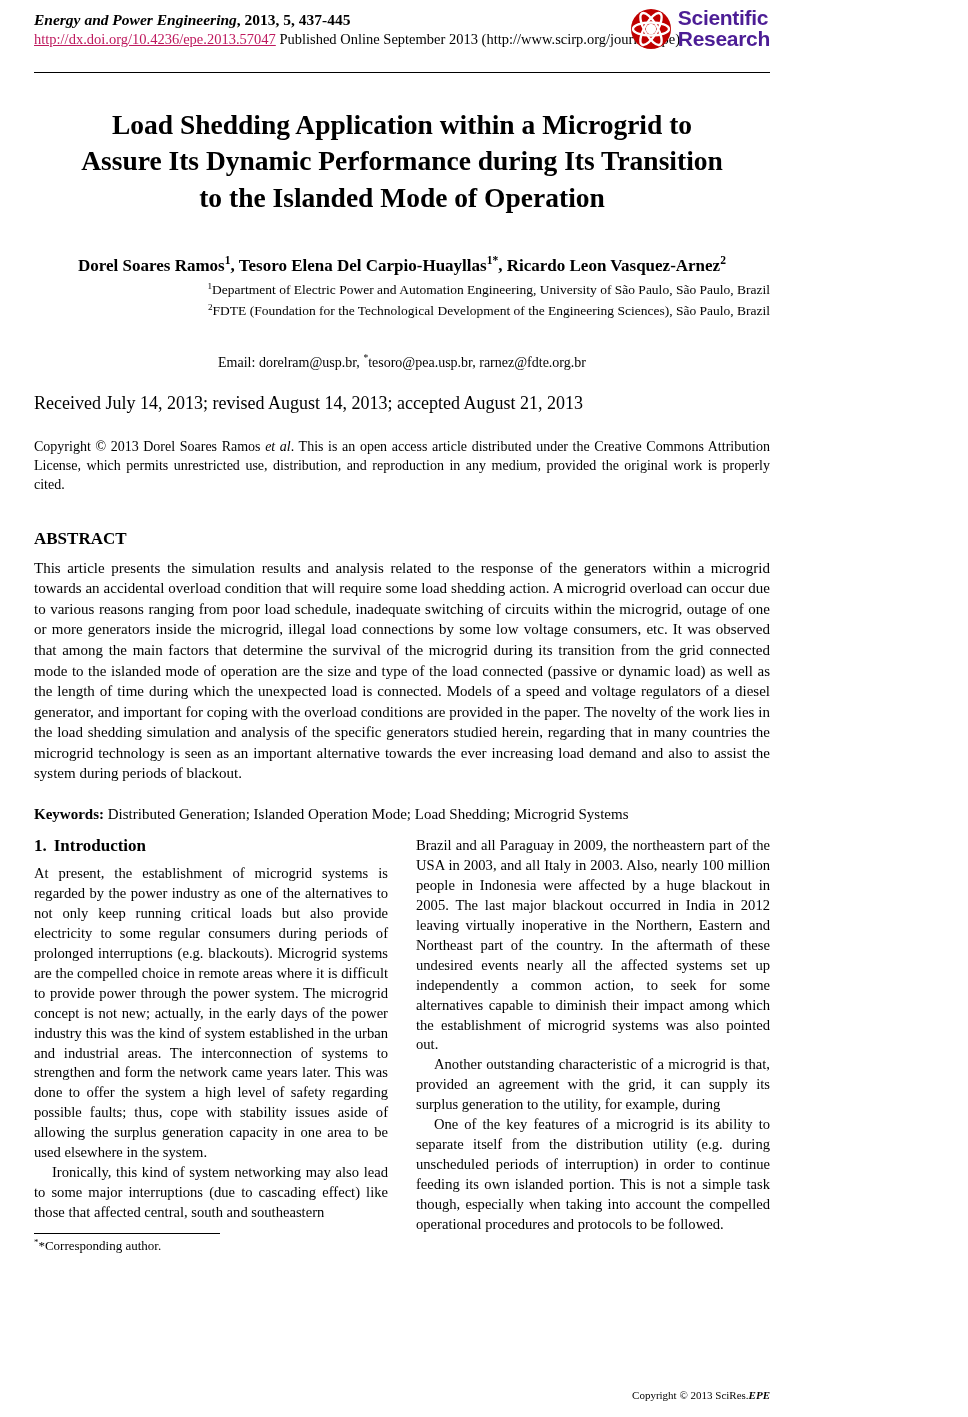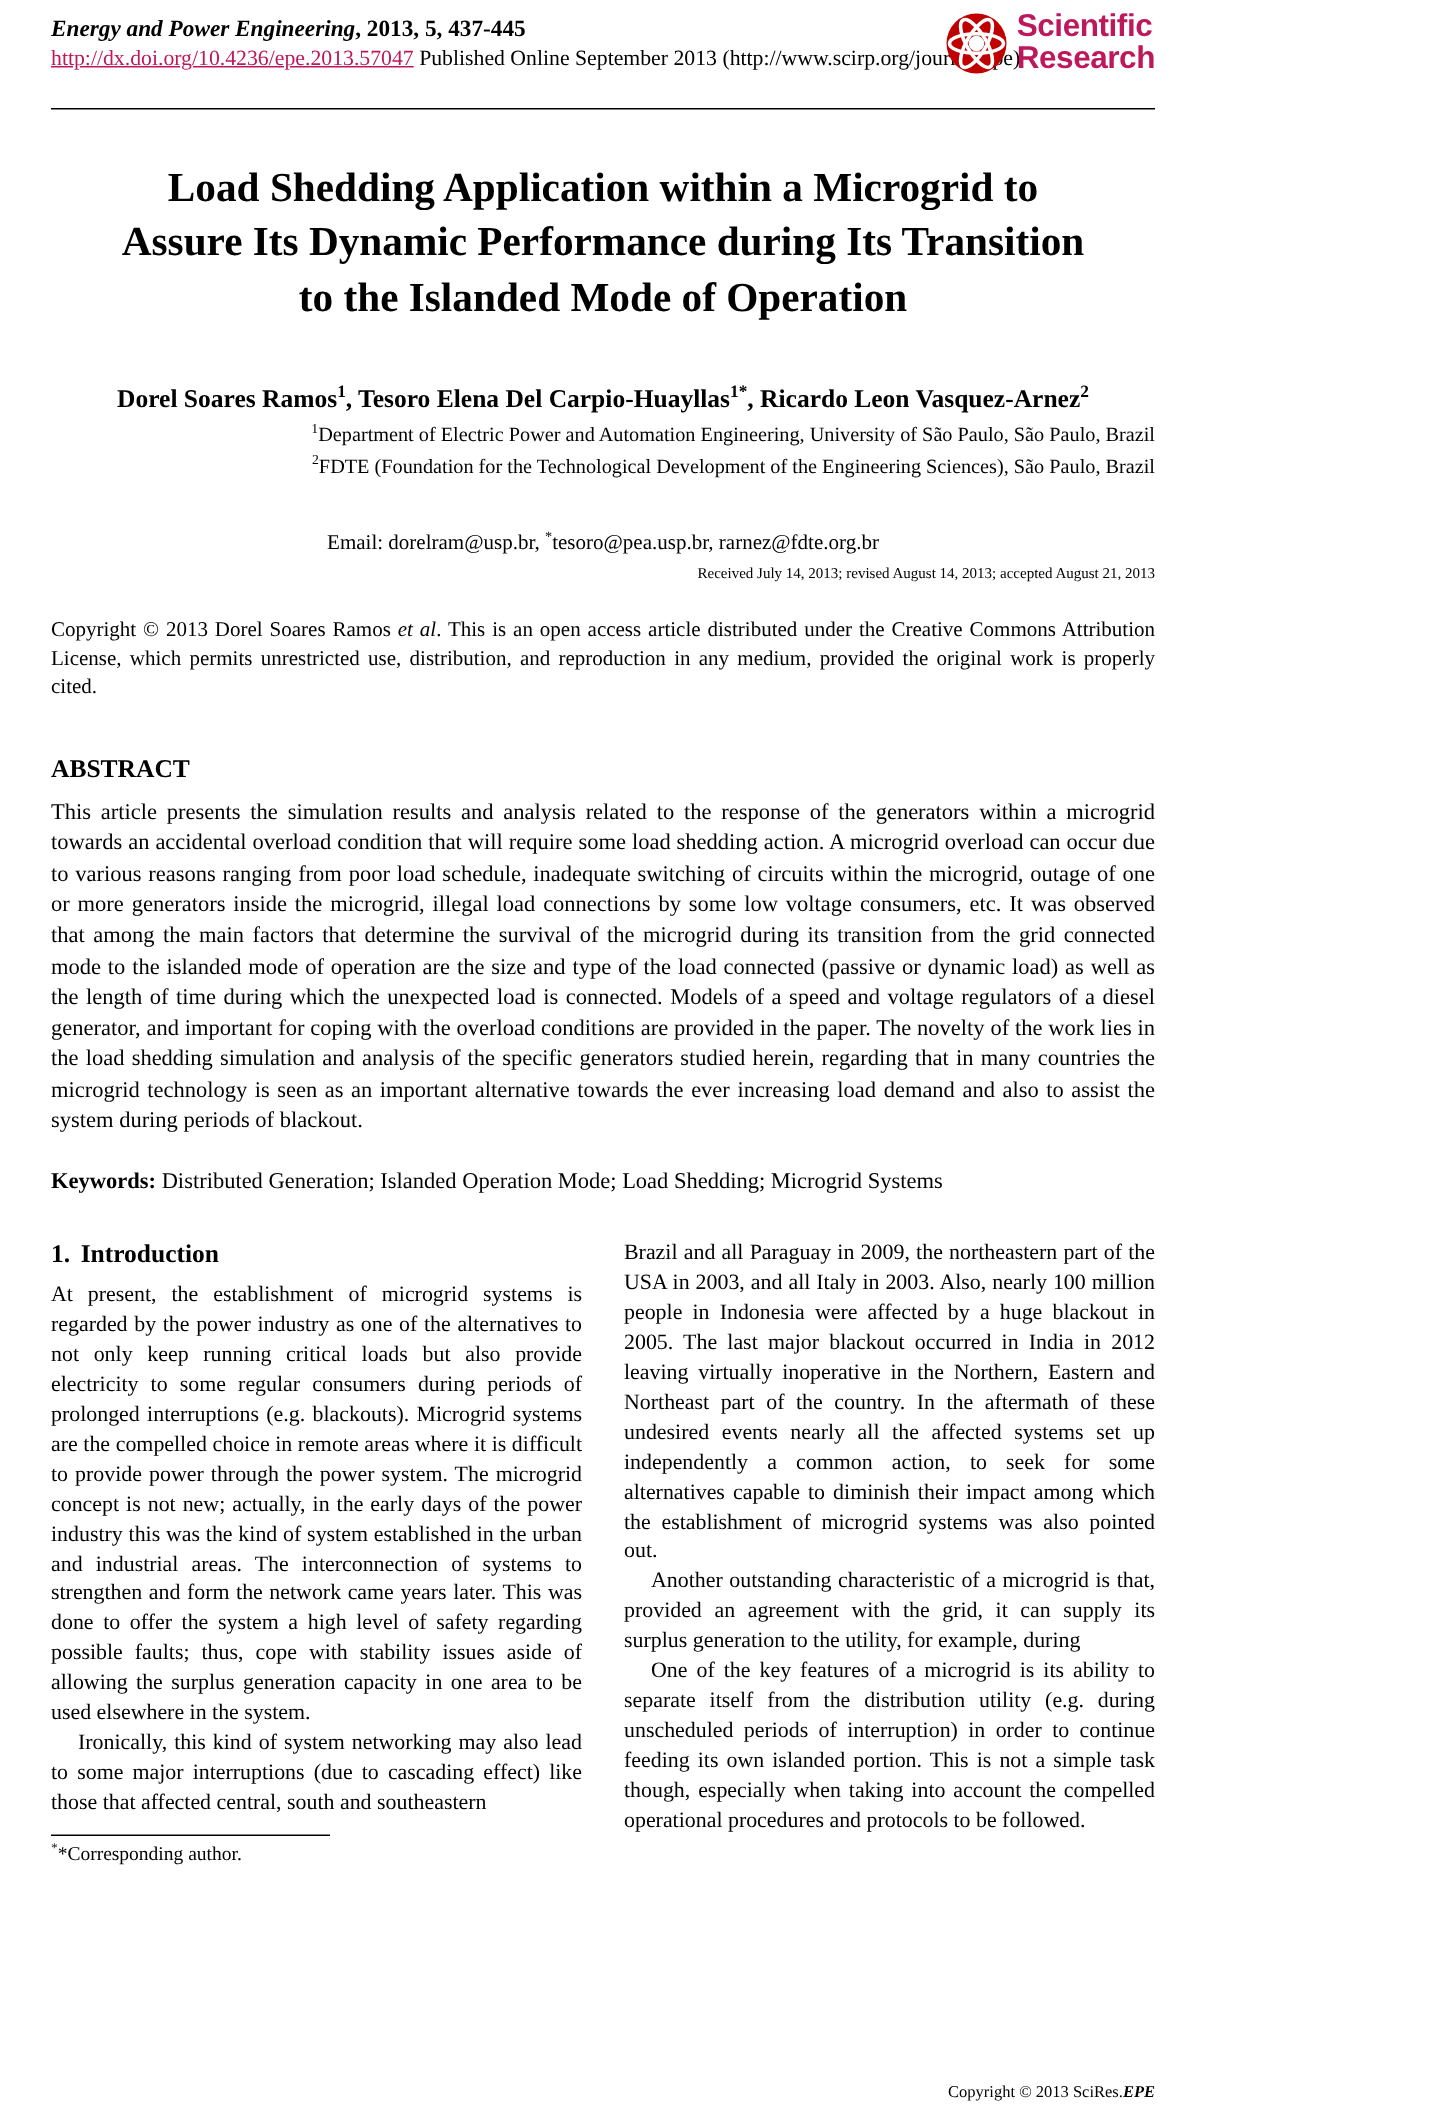--- a/index.html
+++ b/index.html
@@ -55,21 +55,21 @@
     align-items: center;
     gap: 6px;
   }
   .logo-mark {
     width: 42px;
     height: 42px;
     position: relative;
   }
   .logo-text {
     line-height: 0.98;
-    color: #be185d;
+    color: #4c1d95;
     font-family: "Liberation Sans", sans-serif;
   }
   .logo-text .l1 {
     font-size: 21px;
     font-weight: bold;
     letter-spacing: -0.3px;
     display: block;
   }
   .logo-text .l2 {
     font-size: 21px;
@@ -104,23 +104,23 @@
     line-height: 1.45;
     margin-top: 2px;
   }
   .email {
     text-align: center;
     font-size: 14px;
     line-height: 1.45;
     margin-top: 32px;
   }
   .dates {
-    text-align: right;
-    font-size: 10px;
-    margin-top: 4px;
+    text-align: left;
+    font-size: 18px;
+    margin-top: 20px;
   }
   .copyright-note {
     font-size: 14px;
     line-height: 1.35;
     margin-top: 24px;
     text-align: justify;
   }
   sup {
     font-size: 0.68em;
     vertical-align: super;
@@ -144,21 +144,21 @@
     line-height: 1.37;
     text-align: justify;
     margin-top: 20px;
   }
   .keywords b {
     font-weight: bold;
   }
 
   
   .columns {
-    margin-top: 28px;
+    margin-top: 12px;
     display: flex;
     gap: 28px;
   }
   .col {
     width: 436px;
     position: relative;
   }
   .sec-head {
     font-size: 17px;
     font-weight: bold;

